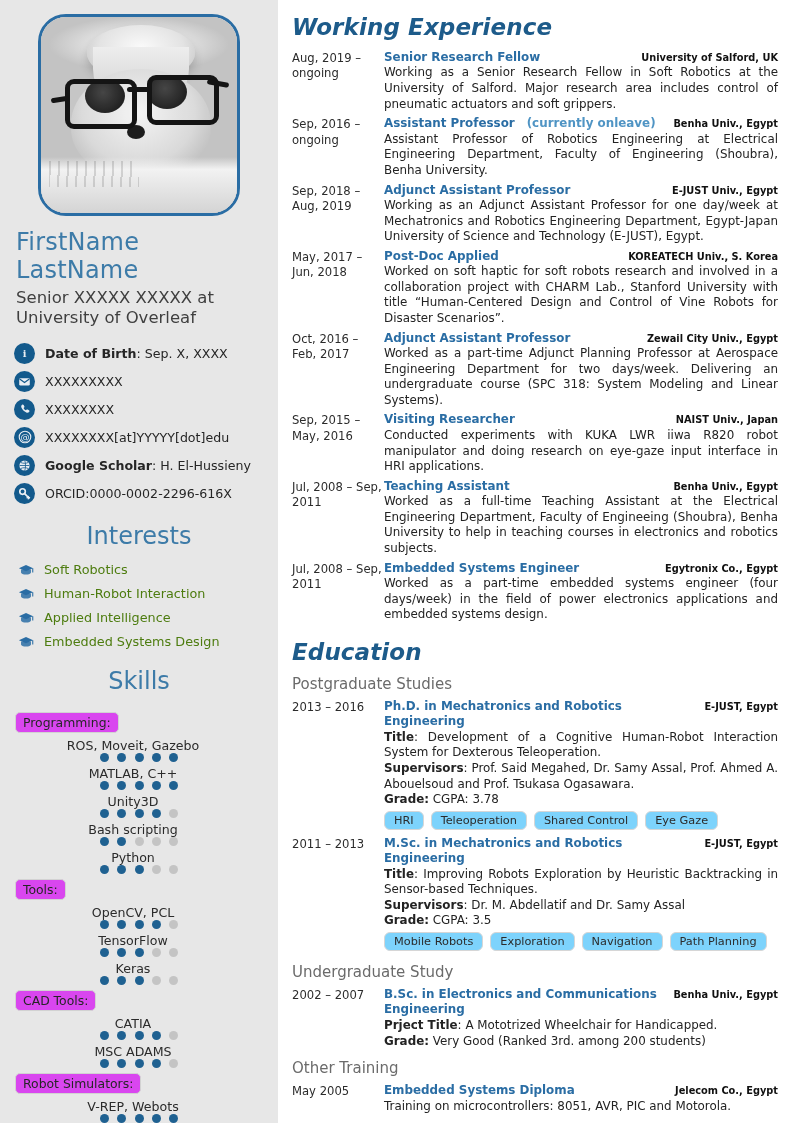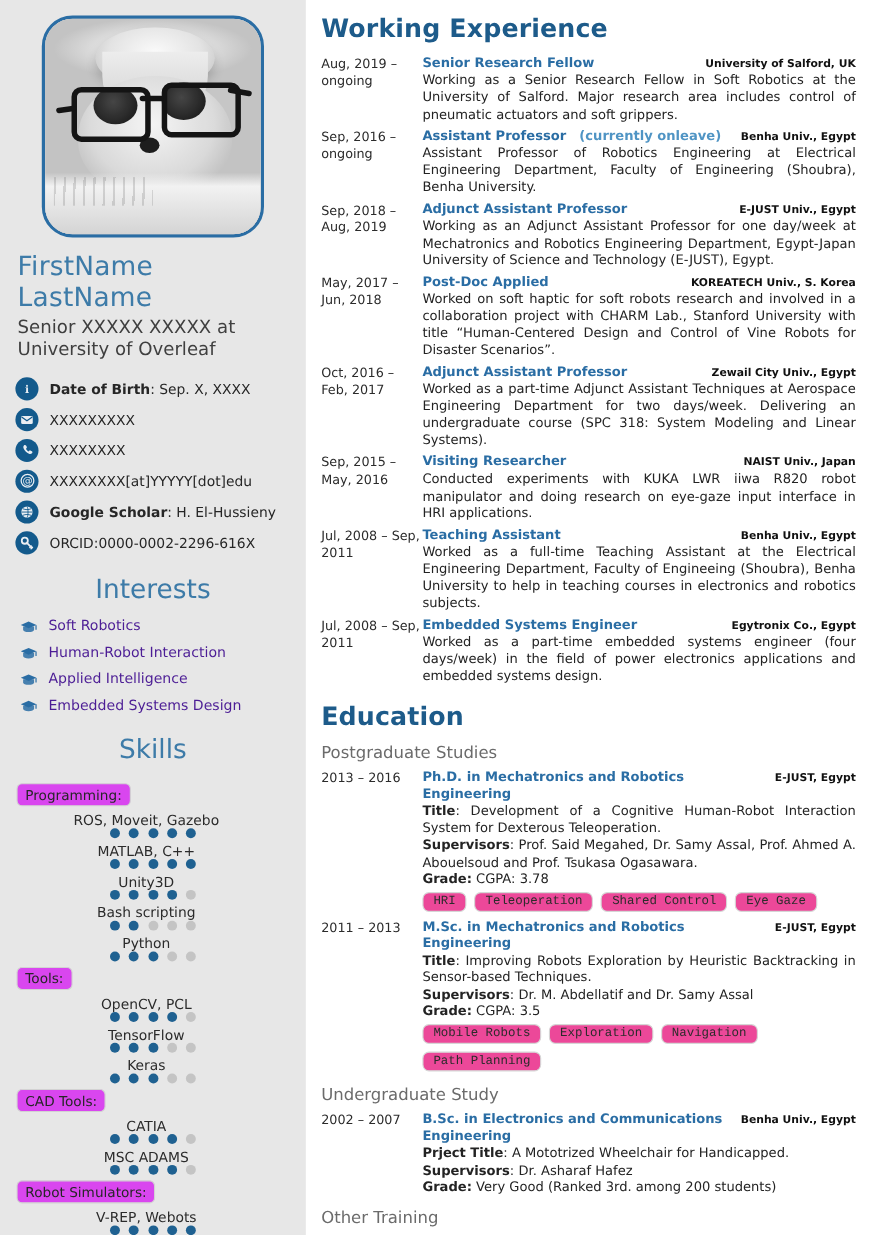--- a/index.html
+++ b/index.html
@@ -208,21 +208,21 @@
   }
   .interest-row .gi {
     width: 16px; min-width: 16px;
     margin-right: 10px;
     color: #2a6da4;
     display: flex;
     align-items: center;
   }
   .interest-row .lbl {
     font-size: 12.8px;
-    color: #4c1d95;
+    color: #4d7c0f;
   }
 
   .skills-wrap { padding: 10px 12px 0 12px; }
   .skill-cat {
     display: inline-block;
     font-size: 12.4px;
     color: #262626;
     background: #d946ef;
     border: 1px solid #d2d2d2;
     border-radius: 5px;
@@ -262,20 +262,21 @@
     flex: 1;
     padding: 14px 16px 0 14px;
     box-sizing: border-box;
   }
   .sec-title {
     font-size: 23px;
     font-weight: bold;
     color: #1d5b8a;
     margin: 0 0 10px 0;
     letter-spacing: 0.1px;
+    font-style: italic;
   }
   .sec-title.ed { margin-top: 16px; }
   .sub-title {
     font-size: 15px;
     color: #6b6b6b;
     margin: 10px 0 6px 0;
   }
 
   .entry {
     display: flex;
@@ -325,26 +326,25 @@
   .tags {
     margin-top: 3px;
     margin-bottom: 2px;
     display: flex;
     flex-wrap: wrap;
     gap: 7px;
   }
   .tag {
     font-size: 11.3px;
     color: #2b2b2b;
-    background: #ec4899;
+    background: #7dd3fc;
     border: 1px solid #d6d6d6;
     border-radius: 6px;
     padding: 2px 9px;
     white-space: nowrap;
-    font-family: Liberation Mono, monospace;
   }
 </style>
 </head>
 <body>
 
 <div class="page">
 
   <aside class="sidebar">
 
     <div class="photo-wrap">
@@ -634,21 +634,21 @@
             <div class="desc">Worked on soft haptic for soft robots research and involved in a collaboration project with CHARM Lab., Stanford University with title “Human-Centered Design and Control of Vine Robots for Disaster Scenarios”.</div>
           </div>
         </div>
         <div class="entry">
           <div class="when">Oct, 2016 – Feb, 2017</div>
           <div class="body">
             <div class="entry-head">
               <div class="role">Adjunct Assistant Professor</div>
               <div class="org">Zewail City Univ., Egypt</div>
             </div>
-            <div class="desc">Worked as a part-time Adjunct Assistant Techniques at Aerospace Engineering Department for two days/week. Delivering an undergraduate course (SPC 318: System Modeling and Linear Systems).</div>
+            <div class="desc">Worked as a part-time Adjunct Planning Professor at Aerospace Engineering Department for two days/week. Delivering an undergraduate course (SPC 318: System Modeling and Linear Systems).</div>
           </div>
         </div>
         <div class="entry">
           <div class="when">Sep, 2015 – May, 2016</div>
           <div class="body">
             <div class="entry-head">
               <div class="role">Visiting Researcher</div>
               <div class="org">NAIST Univ., Japan</div>
             </div>
             <div class="desc">Conducted experiments with KUKA LWR iiwa R820 robot manipulator and doing research on eye-gaze input interface in HRI applications.</div>
@@ -721,21 +721,20 @@
     <div class="sub-title">Undergraduate Study</div>
     <div id="undergraduate-list">
         <div class="entry">
           <div class="when">2002 – 2007</div>
           <div class="body">
             <div class="entry-head">
               <div class="role">B.Sc. in Electronics and Communications Engineering</div>
               <div class="org">Benha Univ., Egypt</div>
             </div>
             <div class="desc"><b>Prject Title</b>: A Mototrized Wheelchair for Handicapped.</div>
-            <div class="desc"><b>Supervisors</b>: Dr. Asharaf Hafez</div>
             <div class="desc"><b>Grade:</b>  Very Good (Ranked 3rd. among 200 students)</div>
           </div>
         </div>
       </div>
 
     <div class="sub-title">Other Training</div>
     <div id="other-training-list">
         <div class="entry">
           <div class="when">May 2005</div>
           <div class="body">

